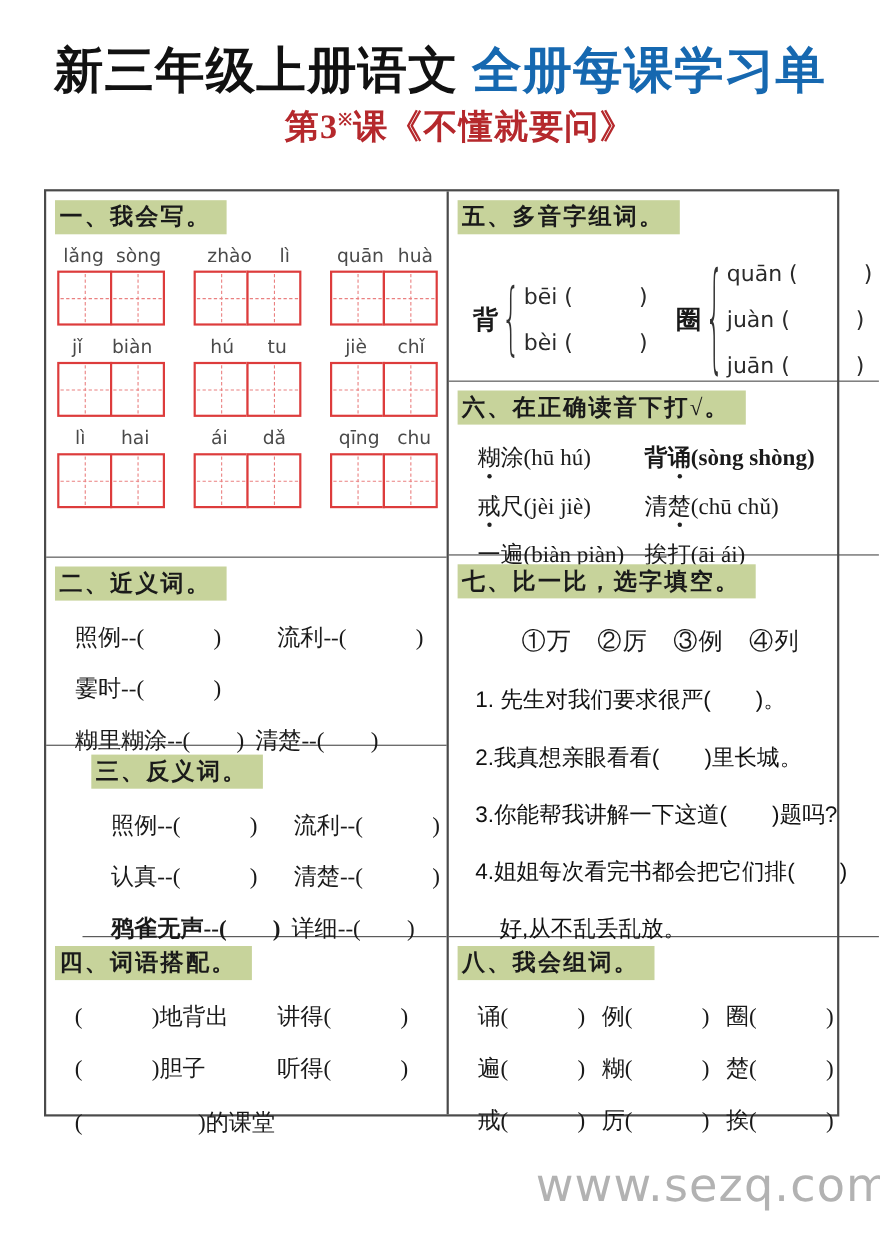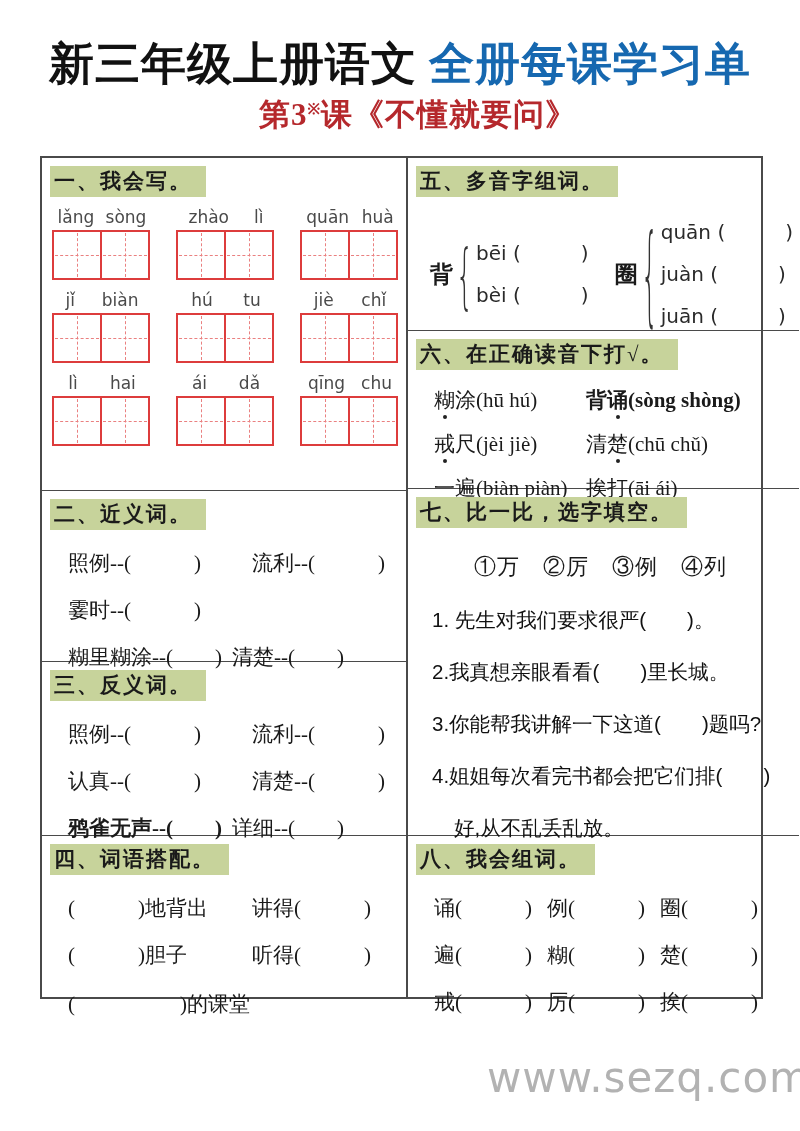--- a/index.html
+++ b/index.html
@@ -14,28 +14,28 @@
   }
   .title .blk{color:#111111;}
   .title .blu{color:#1668b0;margin-left:12px;}
   .subtitle{
     text-align:center;font-size:31px;font-weight:bold;color:#b5282c;
     margin-top:4px;letter-spacing:1px;padding-left:36px;
   }
   .subtitle sup{font-size:15px;}
   
   .sheet{
-    position:absolute;left:40px;top:156px;width:723px;height:843px;
+    position:absolute;left:40px;top:172px;width:723px;height:843px;
     border:2px solid #4a4a4a;box-sizing:border-box;display:flex;background:#fff;
   }
   .colL{width:364px;box-sizing:border-box;}
   .colR{flex:1;border-left:2px solid #4a4a4a;box-sizing:border-box;}
   .sec{box-sizing:border-box;border-bottom:1.5px solid #4a4a4a;padding:8px 6px 0 8px;position:relative;}
   .sec.last{border-bottom:none;}
-  .s1{height:333px;} .s2{height:171px;} .s3{height:174px;} .s4{height:161px;}
+  .s1{height:333px;} .s2{height:171px;} .s3{height:174px;margin-left:33px;} .s4{height:161px;}
   .s5{height:173px;} .s6{height:158px;} .s7{height:347px;} .s8{height:161px;}
   .hdr{
     display:inline-block;background:#c7d39b;font-weight:bold;font-size:21px;
     padding:2px 14px 3px 4px;letter-spacing:2px;line-height:1.25;
   }
   
   .wrow{display:flex;gap:24px;margin:10px 0 0 2px;}
   .cgroup{width:101px;}
   .pinyin{
     display:flex;justify-content:space-around;color:#4a4a4a;font-size:17px;

